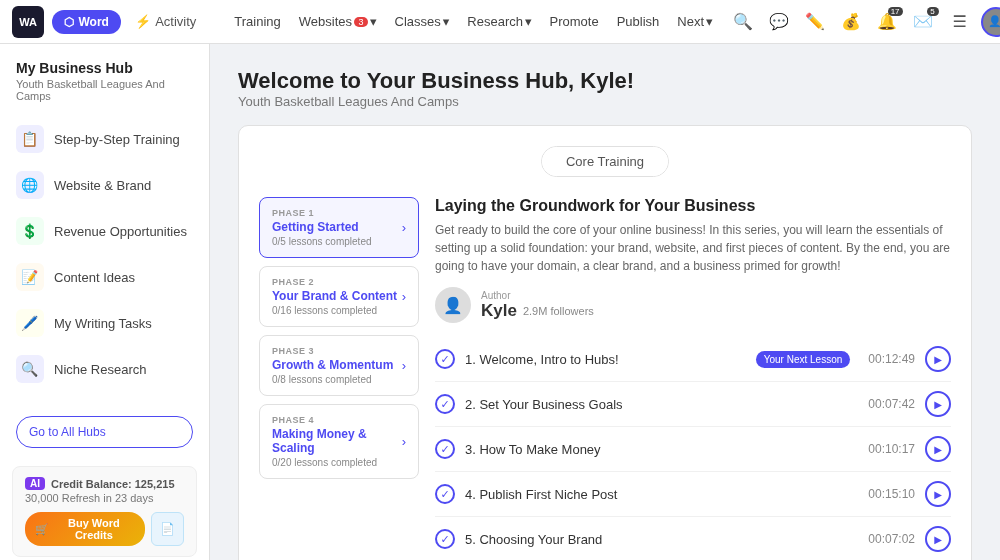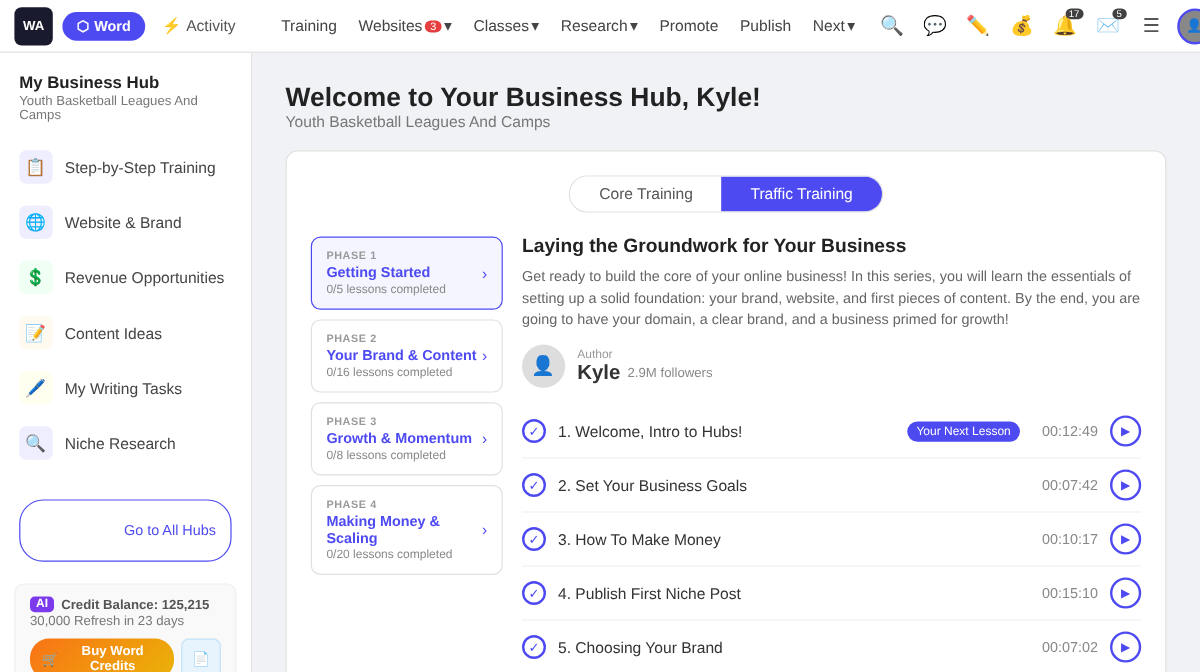--- a/index.html
+++ b/index.html
@@ -22,21 +22,21 @@
     
     .layout { display: flex; height: calc(560px - 44px); }
 
     
     .sidebar { width: 210px; background: #fff; border-right: 1px solid #e0e0e0; display: flex; flex-direction: column; padding: 16px 0 12px; flex-shrink: 0; overflow-y: auto; }
     .sidebar-hub-title { font-size: 14px; font-weight: 700; color: #222; padding: 0 16px; }
     .sidebar-hub-sub { font-size: 11px; color: #777; padding: 2px 16px 14px; }
     .sidebar-item { display: flex; align-items: center; gap: 10px; padding: 9px 16px; cursor: pointer; font-size: 13px; color: #444; }
     .sidebar-icon { width: 28px; height: 28px; border-radius: 6px; display: flex; align-items: center; justify-content: center; font-size: 14px; flex-shrink: 0; }
     .sidebar-divider { height: 1px; background: #eee; margin: 8px 0; }
-    .sidebar-goto-btn { margin: 8px 16px; border: 1px solid #4e4af2; color: #4e4af2; background: #fff; border-radius: 20px; padding: 18px 12px; font-size: 12px; cursor: pointer; text-align: right; }
+    .sidebar-goto-btn { margin: 8px 16px; border: 1px solid #4e4af2; color: #4e4af2; background: #fff; border-radius: 20px; padding: 8px 12px; font-size: 12px; cursor: pointer; text-align: left; }
     .credit-box { margin: 8px 12px; background: #f9f9f9; border: 1px solid #eee; border-radius: 8px; padding: 10px 12px; }
     .credit-ai-label { display: flex; align-items: center; gap: 6px; font-size: 11px; font-weight: 700; color: #555; margin-bottom: 2px; }
     .credit-refresh { font-size: 11px; color: #777; margin-bottom: 8px; }
     .credit-btns { display: flex; gap: 6px; }
     .buy-credits-btn { background: linear-gradient(135deg, #f97316, #eab308); color: #fff; border: none; border-radius: 16px; padding: 5px 10px; font-size: 11px; font-weight: 600; cursor: pointer; display: flex; align-items: center; gap: 4px; }
     .doc-btn { background: #e8f4fd; border: 1px solid #bee3f8; color: #3182ce; border-radius: 6px; padding: 5px 8px; font-size: 12px; cursor: pointer; }
 
     
     .main { flex: 1; overflow-y: auto; background: #f0f2f5; }
     .main-inner { padding: 24px 28px; }
@@ -179,21 +179,20 @@
   </aside>
 
   <main class="main">
     <div class="main-inner">
       <div class="welcome-title">Welcome to Your Business Hub, Kyle!</div>
       <div class="welcome-sub">Youth Basketball Leagues And Camps</div>
 
       <div class="training-card">
         <div class="tab-bar">
           <button class="tab-btn">Core Training</button>
-          <button class="tab-btn active">Traffic Training</button>
         </div>
 
         <div class="training-layout">
 
           <div class="phases-panel">
             <div class="phase-card active">
               <div class="phase-label">PHASE 1</div>
               <div style="display:flex;justify-content:space-between;align-items:center;">
                 <div class="phase-title">Getting Started</div>
                 <span style="color:#4e4af2;">›</span>

